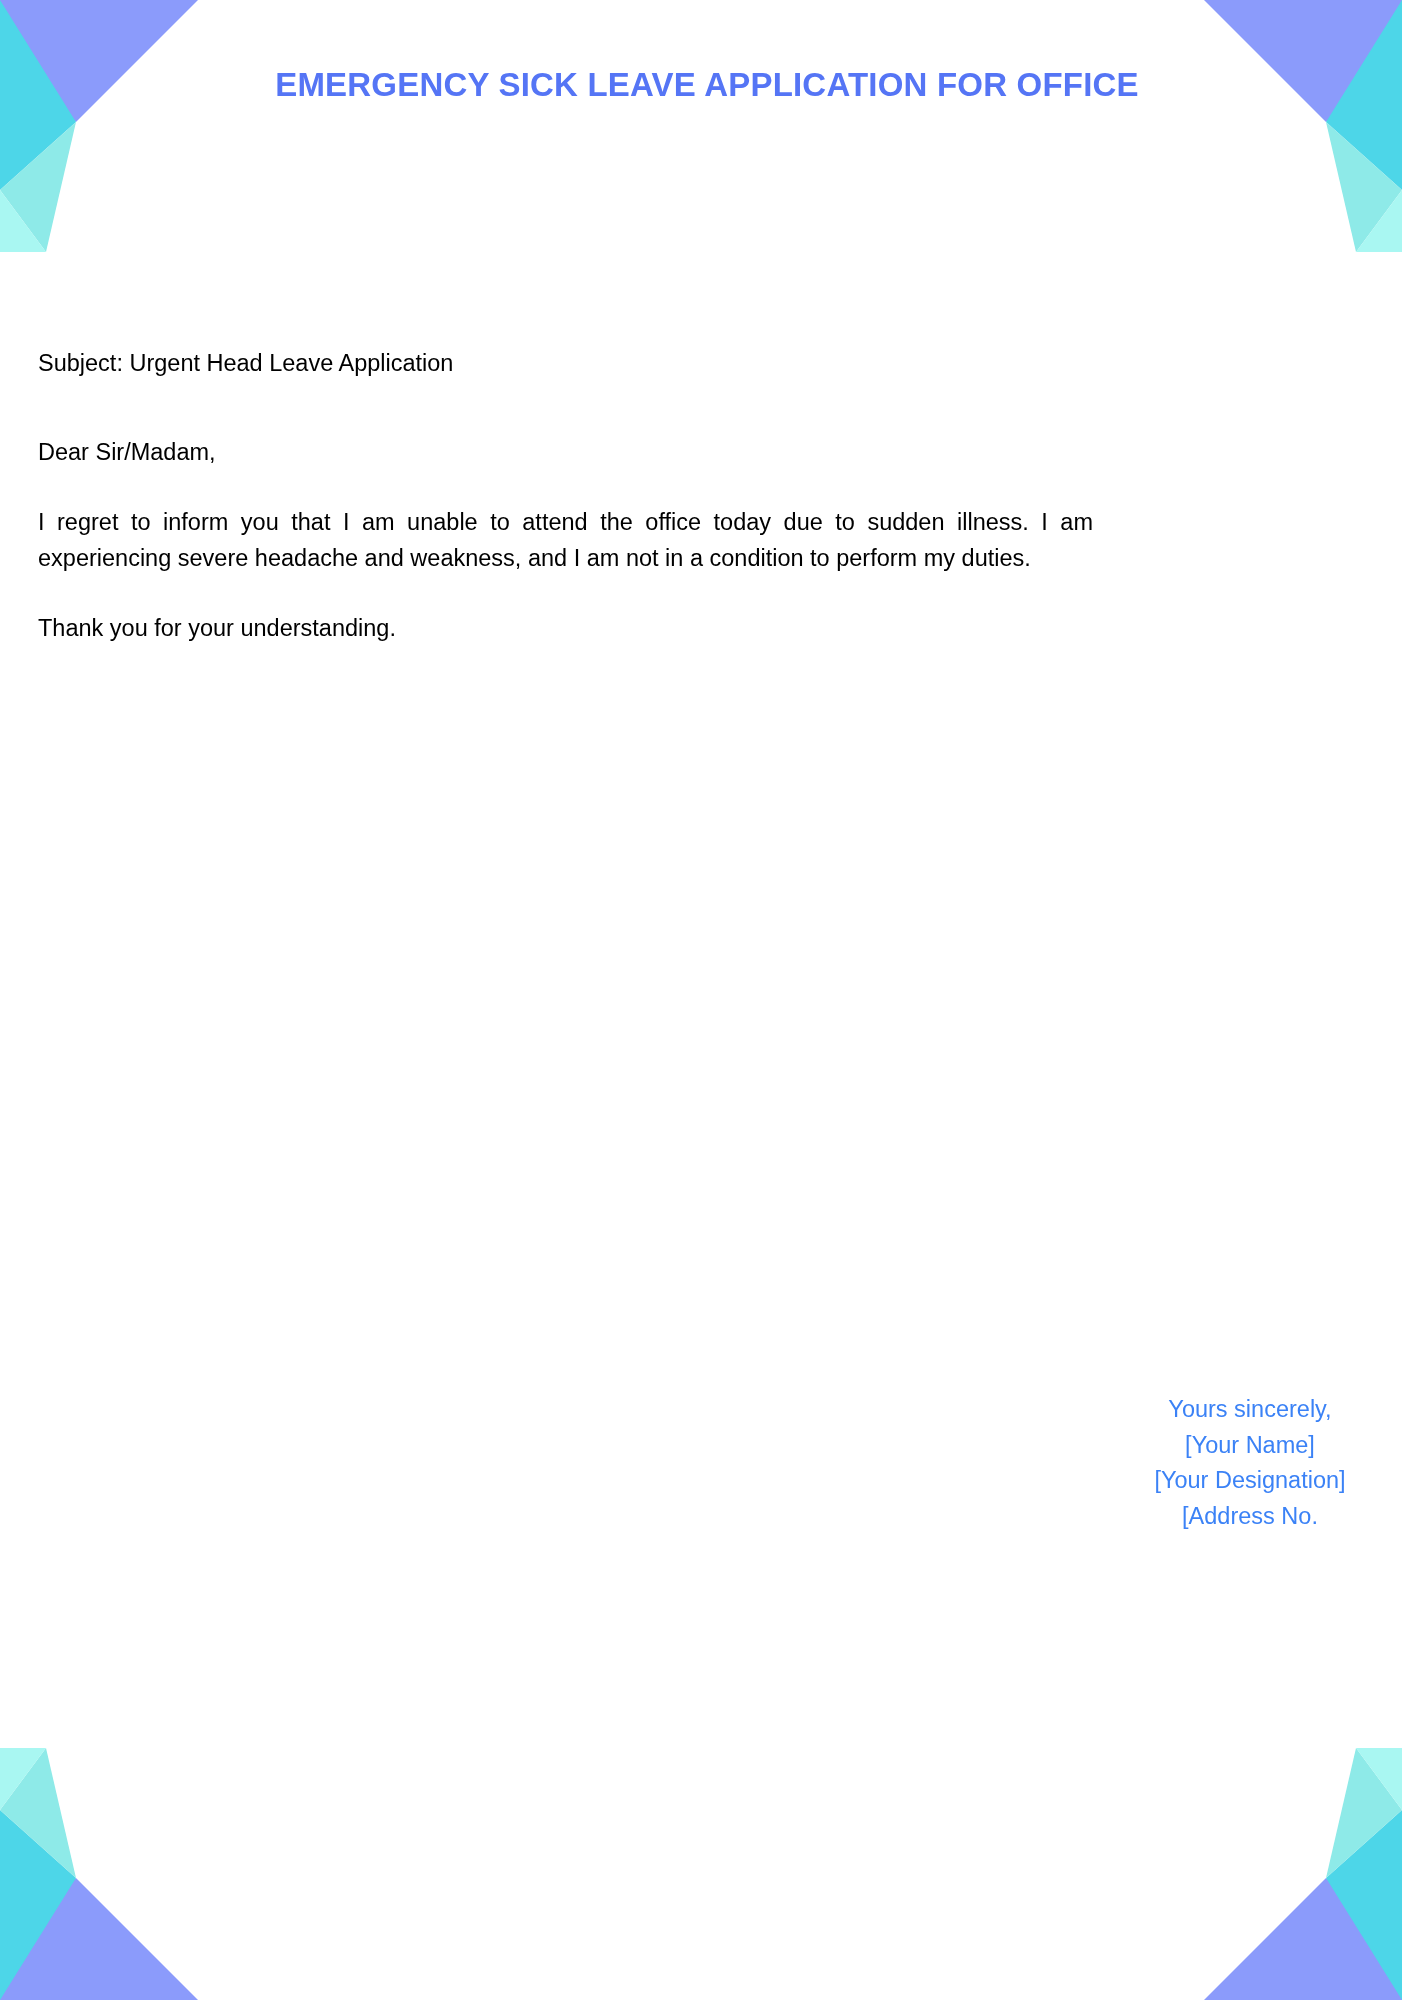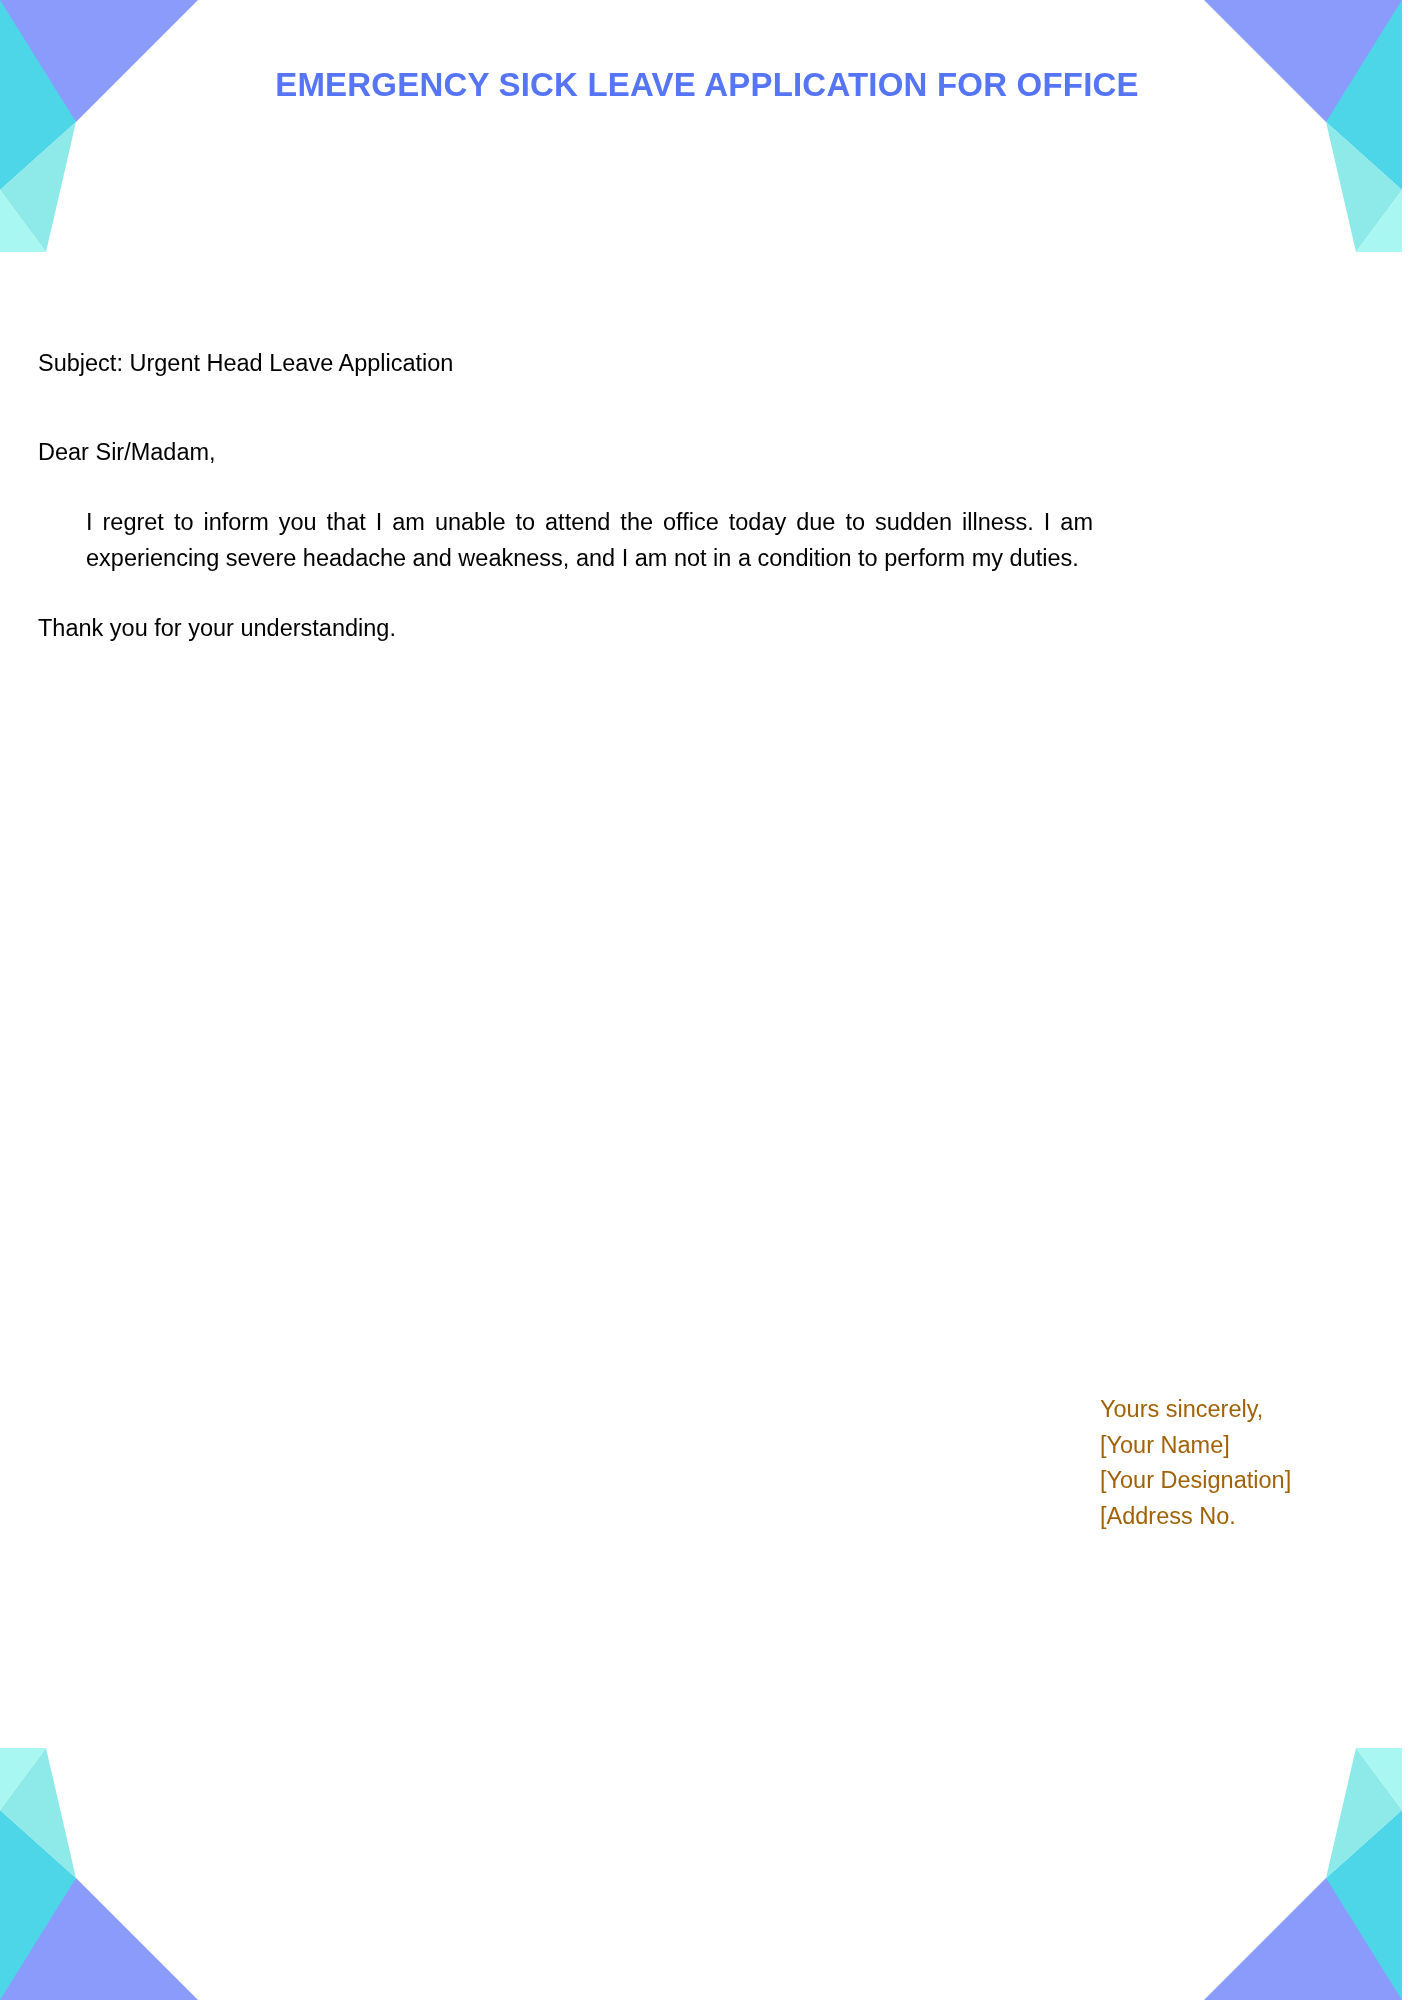--- a/index.html
+++ b/index.html
@@ -64,33 +64,33 @@
   .spacer-3 { height: 35px; }
   .spacer-4 { height: 35px; }
 
   .subject-line { display: block; }
   .salutation { display: block; margin-top: 18px; }
 
   .para {
     display: block;
     text-align: justify;
     text-justify: inter-word;
-    margin-left: 48px;
   }
   .thanks-line { display: block; }
 
   
   .signature {
     position: absolute;
     top: 1392px;
     left: 1100px;
     width: 300px;
     font-size: 23.5px;
     line-height: 35.5px;
-    color: #a16207;
+    color: #3b82f6;
+    text-align: center;
   }
   .sig-line { display: block; white-space: pre; }
 </style>
 </head>
 <body>
 
 <div class="page">
 
   <div class="corner-deco corner-tl">
     <svg width="230" height="270" viewBox="0 0 230 270" xmlns="http://www.w3.org/2000/svg">

